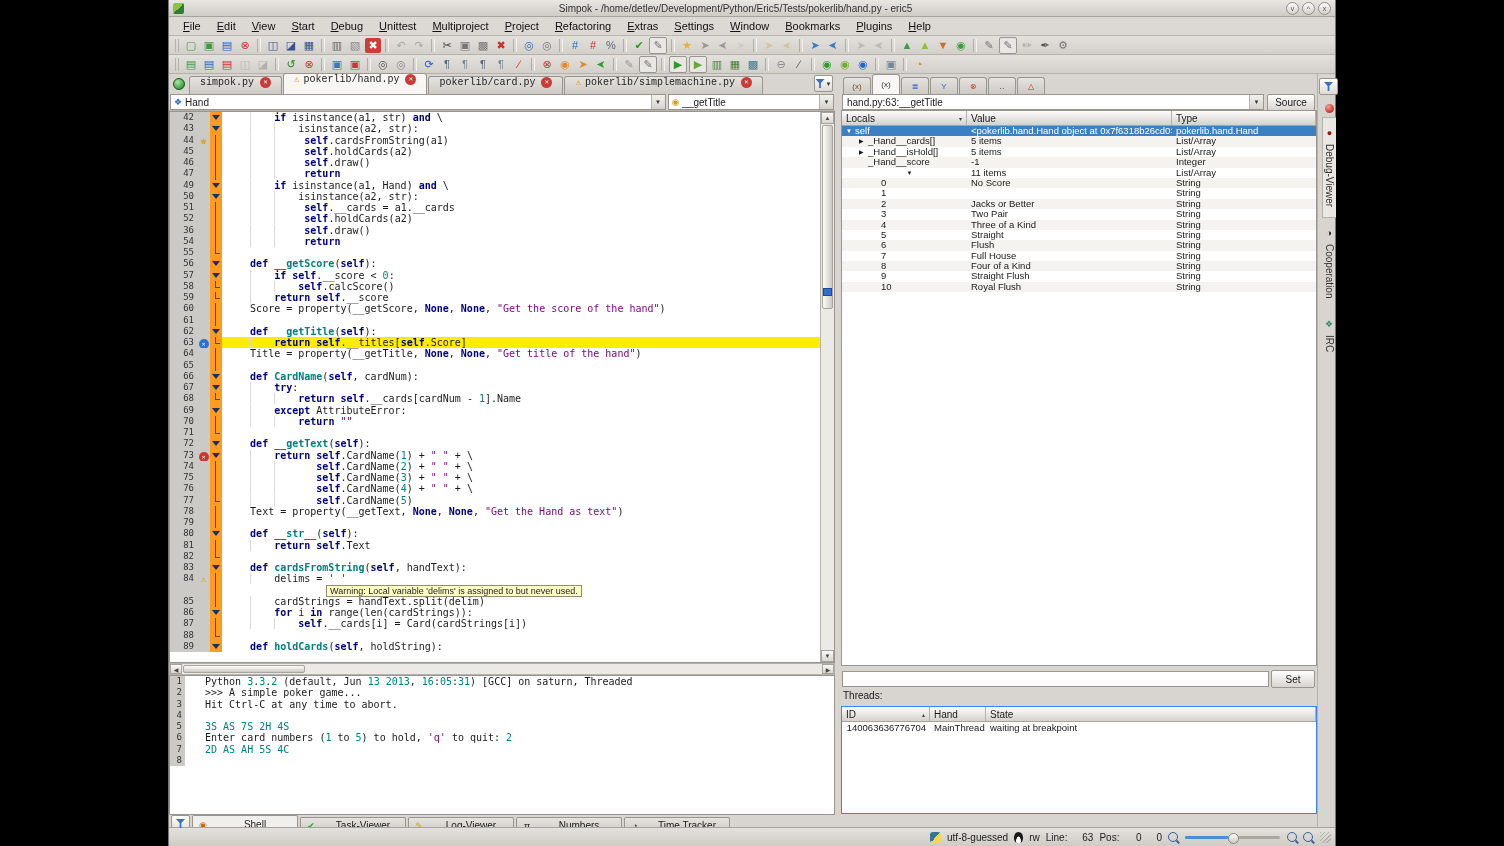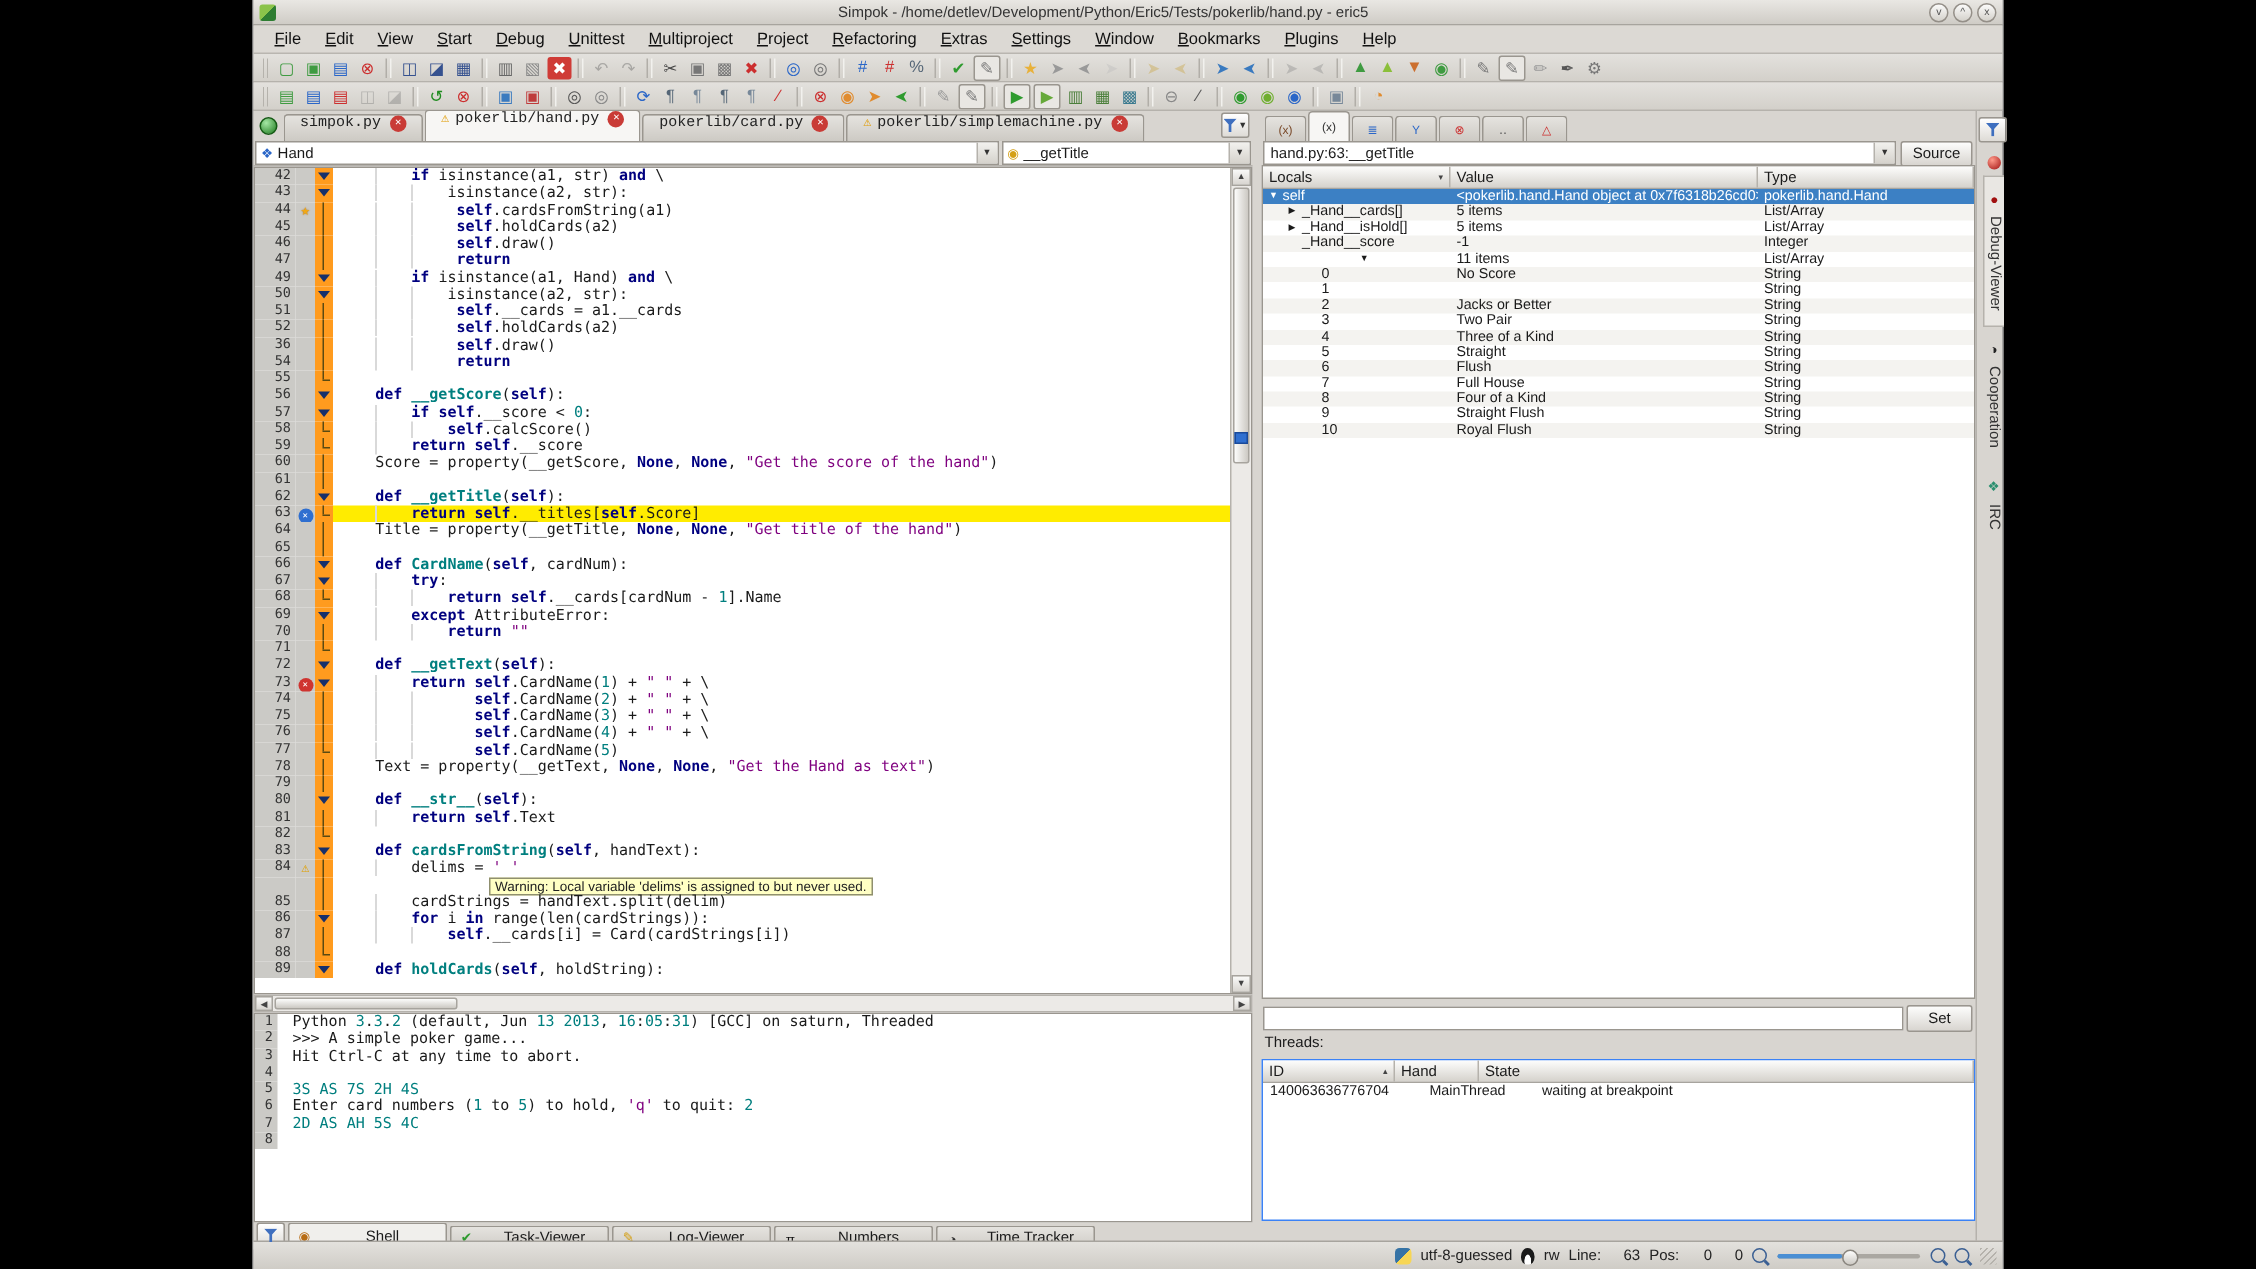--- a/index.html
+++ b/index.html
@@ -96,21 +96,21 @@
   .hscroll .sb-btn{position:absolute;top:0;bottom:0;width:12px;background:linear-gradient(#fafaf9,#d8d5d0);
     border:1px solid #a7a49e;font-size:6px;color:#444;text-align:center;line-height:10px;box-sizing:border-box;}
   .hscroll .left{left:0;} .hscroll .right{right:0;}
   .hthumb{position:absolute;top:1px;bottom:1px;left:13px;width:120px;background:linear-gradient(#fdfdfc,#ccc9c3);
     border:1px solid #a7a49e;border-radius:2px;}
   
   .shell{height:140px;flex:none;background:#fff;border:1px solid #9a968f;box-sizing:border-box;overflow:hidden;
     font-family:"DejaVu Sans Mono","Liberation Mono",monospace;font-size:10px;}
   .sl{display:flex;height:11.3px;line-height:11.3px;white-space:pre;}
   .sl .ln{width:12px;}
-  .sl .ct{padding-left:10px;}
+  .sl .ct{padding-left:20px;}
   .cards{color:#007f7f;}
   
   .btabs{height:18px;flex:none;display:flex;align-items:flex-end;background:#d8d5d0;padding-left:1px;}
   .sq-btn{width:17px;height:15px;border:1px solid #9a968f;border-radius:2px;margin:0 2px 1px 1px;
     background:linear-gradient(#fff,#dedbd6);display:flex;align-items:center;justify-content:center;flex:none;}
   .btab{width:104px;height:15px;display:flex;align-items:center;font-size:10px;margin-right:2px;
     background:linear-gradient(#e5e3df,#cdcac4);border:1px solid #9a968f;border-bottom:none;border-radius:2px 2px 0 0;}
   .btab.active{height:17px;background:#f0efec;}
   .btab .bicon{width:20px;text-align:center;font-size:9px;flex:none;}
   .btab .blabel{flex:1;text-align:center;}
@@ -136,21 +136,21 @@
   .c-name{width:125px;display:flex;align-items:center;}
   .c-val{width:205px;}
   .c-type{flex:1;}
   .exp{width:9px;font-size:6px;flex:none;display:inline-block;}
   .setrow{height:18px;flex:none;display:flex;align-items:center;margin-top:4px;}
   .setinput{flex:1;height:14px;background:#fff;border:1px solid #9a968f;margin-left:1px;}
   .setbtn{width:42px;height:16px;margin:0 2px;border:1px solid #9a968f;border-radius:2px;font-size:10px;
     background:linear-gradient(#fdfdfc,#d8d5d0);display:flex;align-items:center;justify-content:center;}
   .threadslabel{height:14px;flex:none;padding:2px 2px 0;font-size:10px;}
   .threads{height:108px;flex:none;background:#fff;border:1px solid #3b82f6;box-sizing:border-box;margin-top:2px;}
-  .trow{display:flex;height:11px;line-height:11px;font-size:9.5px;gap:19px;}
+  .trow{display:flex;height:11px;line-height:11px;font-size:9.5px;}
   .t-id{width:88px;text-align:right;}
   .t-name{width:56px;}
   .t-state{flex:1;}
   
   .rb-funnel{margin-top:4px;}
   .rb-dot{width:9px;height:9px;border-radius:50%;background:radial-gradient(circle at 35% 30%,#ff9a8a,#a01010);margin:8px 0 4px;}
   .vtab{writing-mode:vertical-rl;font-size:10px;color:#333;padding:10px 1px;display:flex;align-items:center;gap:6px;}
   .vtab.active{background:#e9e7e3;border:1px solid #b5b2ac;border-right:none;}
   .vtab .vicon{writing-mode:horizontal-tb;font-size:9px;}
   

